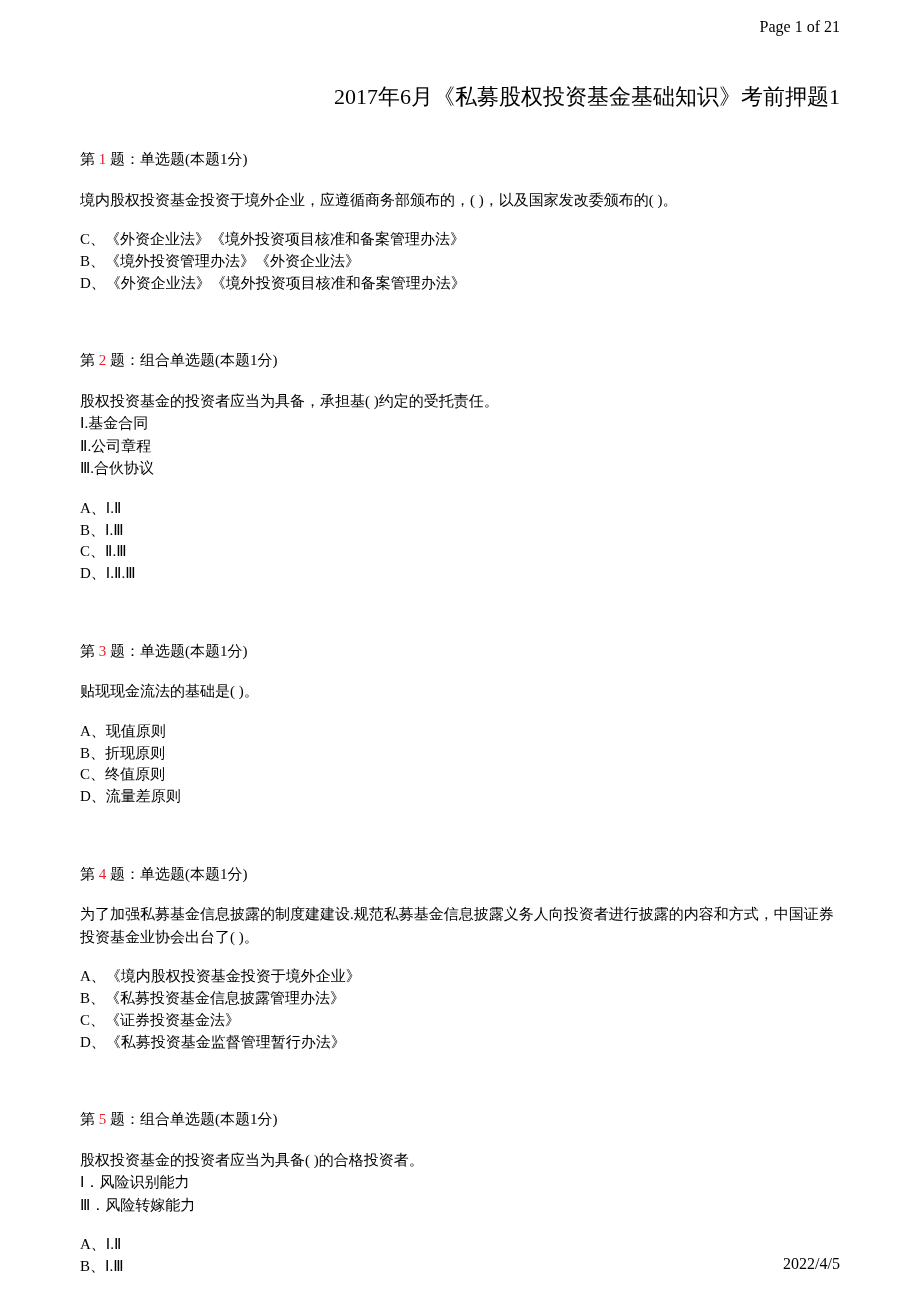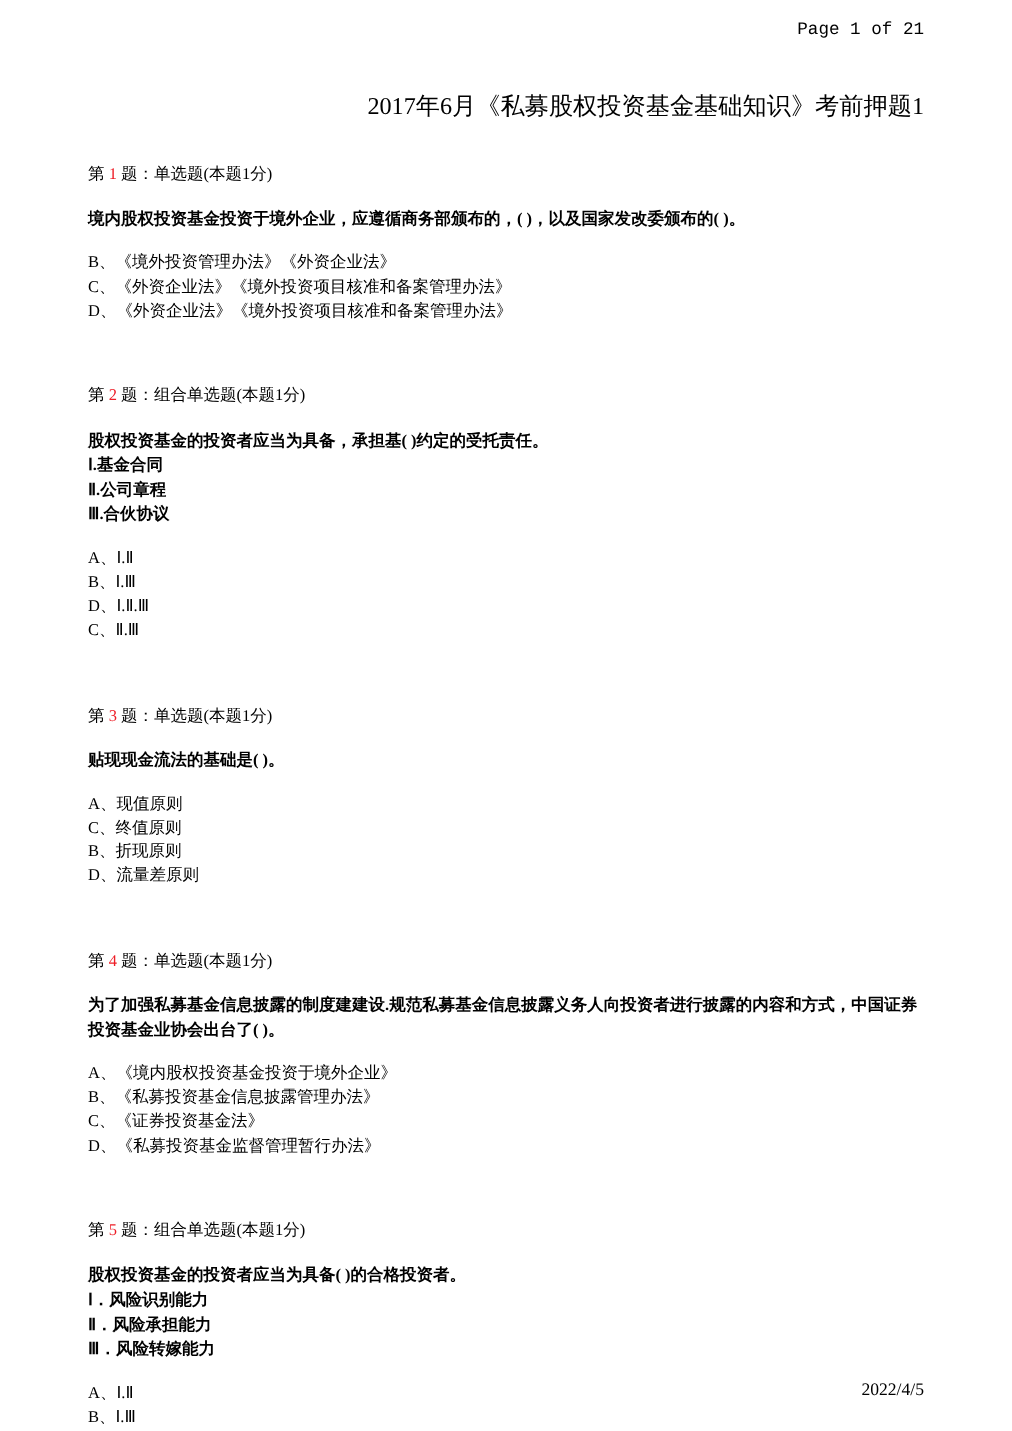--- a/index.html
+++ b/index.html
@@ -11,42 +11,41 @@
       background: #fff;
       width: 920px;
       height: 1301px;
       position: relative;
       padding: 20px 80px 0 80px;
     }
     .page-header {
       position: absolute;
       top: 15px;
       right: 80px;
-      font-family: Liberation Mono, monospace;
+      font-family: Liberation Serif, serif;
       font-size: 16px;
     }
     .title {
       text-align: right;
       font-size: 22px;
       margin-top: 60px;
       margin-bottom: 35px;
       font-weight: normal;
     }
     .question-block {
       margin-bottom: 55px;
     }
     .question-label {
       margin-bottom: 18px;
     }
     .question-number {
       color: #ee1c25;
     }
     .question-text {
       margin-bottom: 18px;
-      font-weight: bold;
     }
     .question-sub-items {
       margin-top: 0;
     }
     .options {
       margin-top: 0;
     }
     .options div {
       line-height: 1.45;
     }
@@ -65,55 +64,55 @@
 <div class="page-header">Page 1 of 21</div>
 
 <h1 class="title">2017年6月《私募股权投资基金基础知识》考前押题1</h1>
 
 <div class="question-block">
   <div class="question-label">
     <span>第 </span><span class="question-number">1</span><span> 题：单选题(本题1分)</span>
   </div>
   <div class="question-text">境内股权投资基金投资于境外企业，应遵循商务部颁布的，(    )，以及国家发改委颁布的(    )。</div>
   <div class="options">
+    <div>C、《外资企业法》《境外投资项目核准和备案管理办法》</div>
     <div>B、《境外投资管理办法》《外资企业法》</div>
-    <div>C、《外资企业法》《境外投资项目核准和备案管理办法》</div>
     <div>D、《外资企业法》《境外投资项目核准和备案管理办法》</div>
   </div>
 </div>
 
 <div class="question-block">
   <div class="question-label">
     <span>第 </span><span class="question-number">2</span><span> 题：组合单选题(本题1分)</span>
   </div>
   <div class="question-text" style="margin-bottom:0;">
     <div>股权投资基金的投资者应当为具备，承担基(     )约定的受托责任。</div>
     <div class="question-sub-items">
       <div>Ⅰ.基金合同</div>
       <div>Ⅱ.公司章程</div>
       <div>Ⅲ.合伙协议</div>
     </div>
   </div>
   <div class="options" style="margin-top:18px;">
     <div>A、Ⅰ.Ⅱ</div>
     <div>B、Ⅰ.Ⅲ</div>
+    <div>C、Ⅱ.Ⅲ</div>
     <div>D、Ⅰ.Ⅱ.Ⅲ</div>
-    <div>C、Ⅱ.Ⅲ</div>
   </div>
 </div>
 
 <div class="question-block">
   <div class="question-label">
     <span>第 </span><span class="question-number">3</span><span> 题：单选题(本题1分)</span>
   </div>
   <div class="question-text">贴现现金流法的基础是(    )。</div>
   <div class="options">
     <div>A、现值原则</div>
+    <div>B、折现原则</div>
     <div>C、终值原则</div>
-    <div>B、折现原则</div>
     <div>D、流量差原则</div>
   </div>
 </div>
 
 <div class="question-block">
   <div class="question-label">
     <span>第 </span><span class="question-number">4</span><span> 题：单选题(本题1分)</span>
   </div>
   <div class="question-text">为了加强私募基金信息披露的制度建建设.规范私募基金信息披露义务人向投资者进行披露的内容和方式，中国证券投资基金业协会出台了(    )。</div>
   <div class="options">
@@ -125,21 +124,20 @@
 </div>
 
 <div class="question-block">
   <div class="question-label">
     <span>第 </span><span class="question-number">5</span><span> 题：组合单选题(本题1分)</span>
   </div>
   <div class="question-text" style="margin-bottom:0;">
     <div>股权投资基金的投资者应当为具备(     )的合格投资者。</div>
     <div class="question-sub-items">
       <div>Ⅰ．风险识别能力</div>
-      <div>Ⅱ．风险承担能力</div>
       <div>Ⅲ．风险转嫁能力</div>
     </div>
   </div>
   <div class="options" style="margin-top:18px;">
     <div>A、Ⅰ.Ⅱ</div>
     <div>B、Ⅰ.Ⅲ</div>
   </div>
 </div>
 
 <div class="footer-date">2022/4/5</div>

